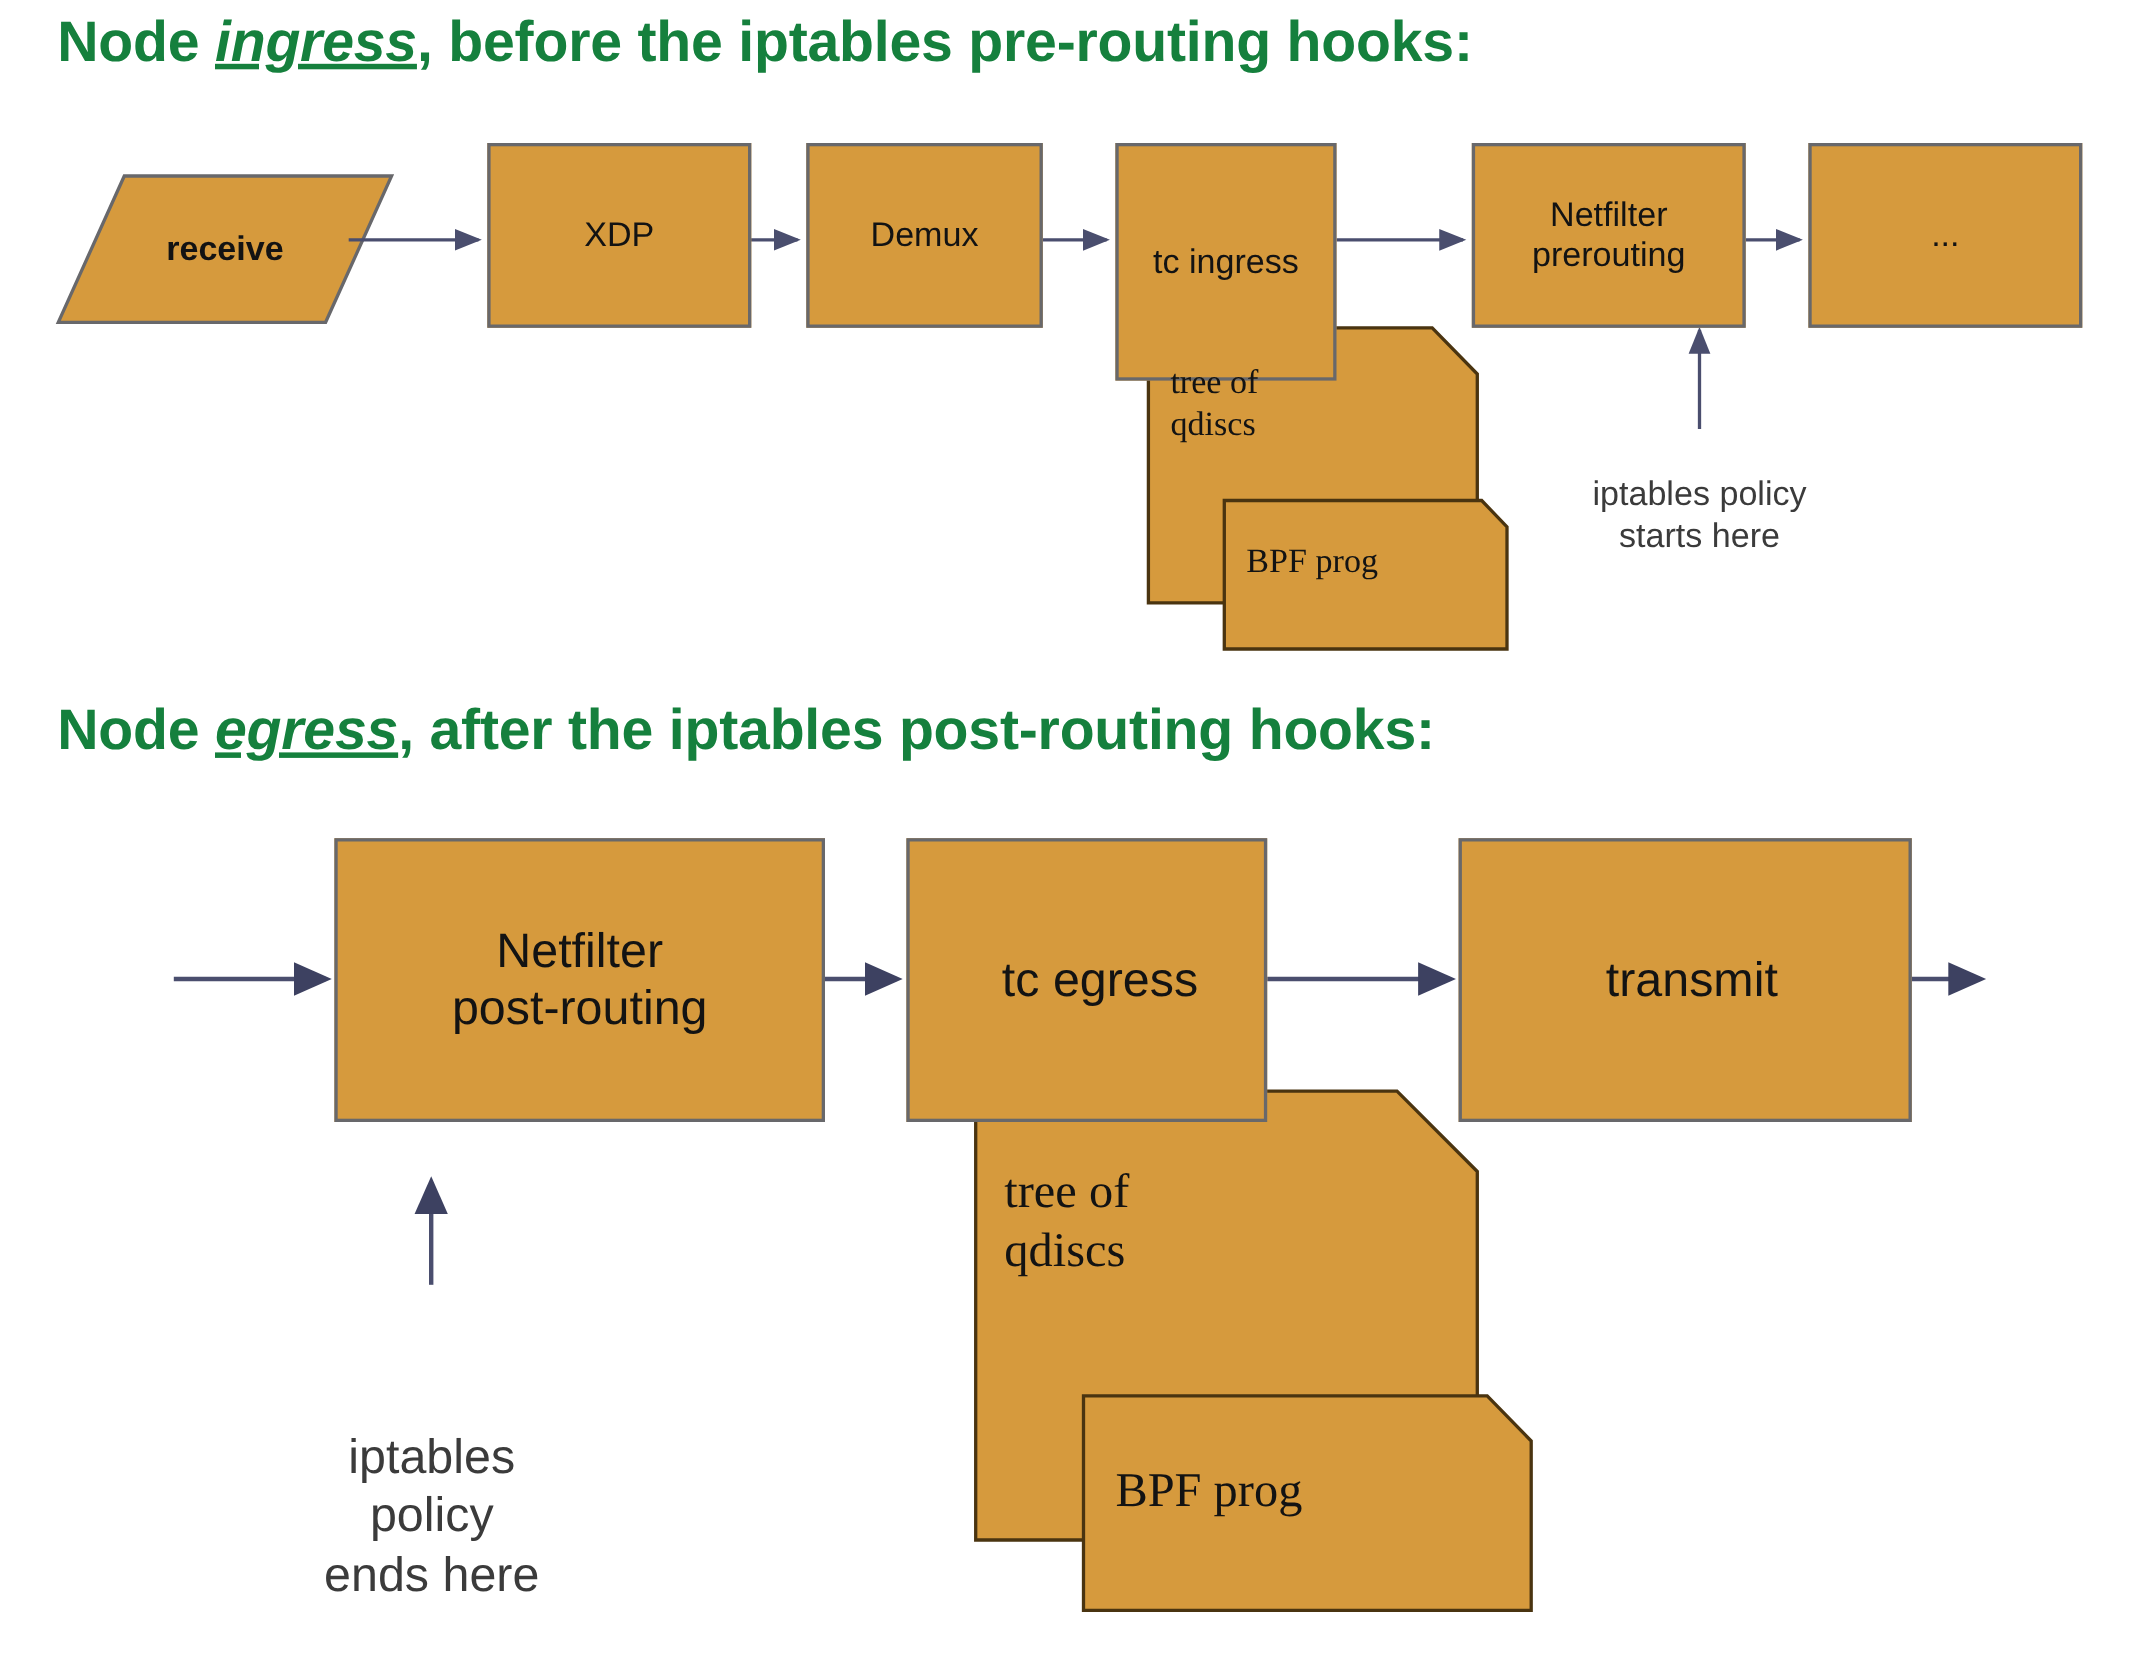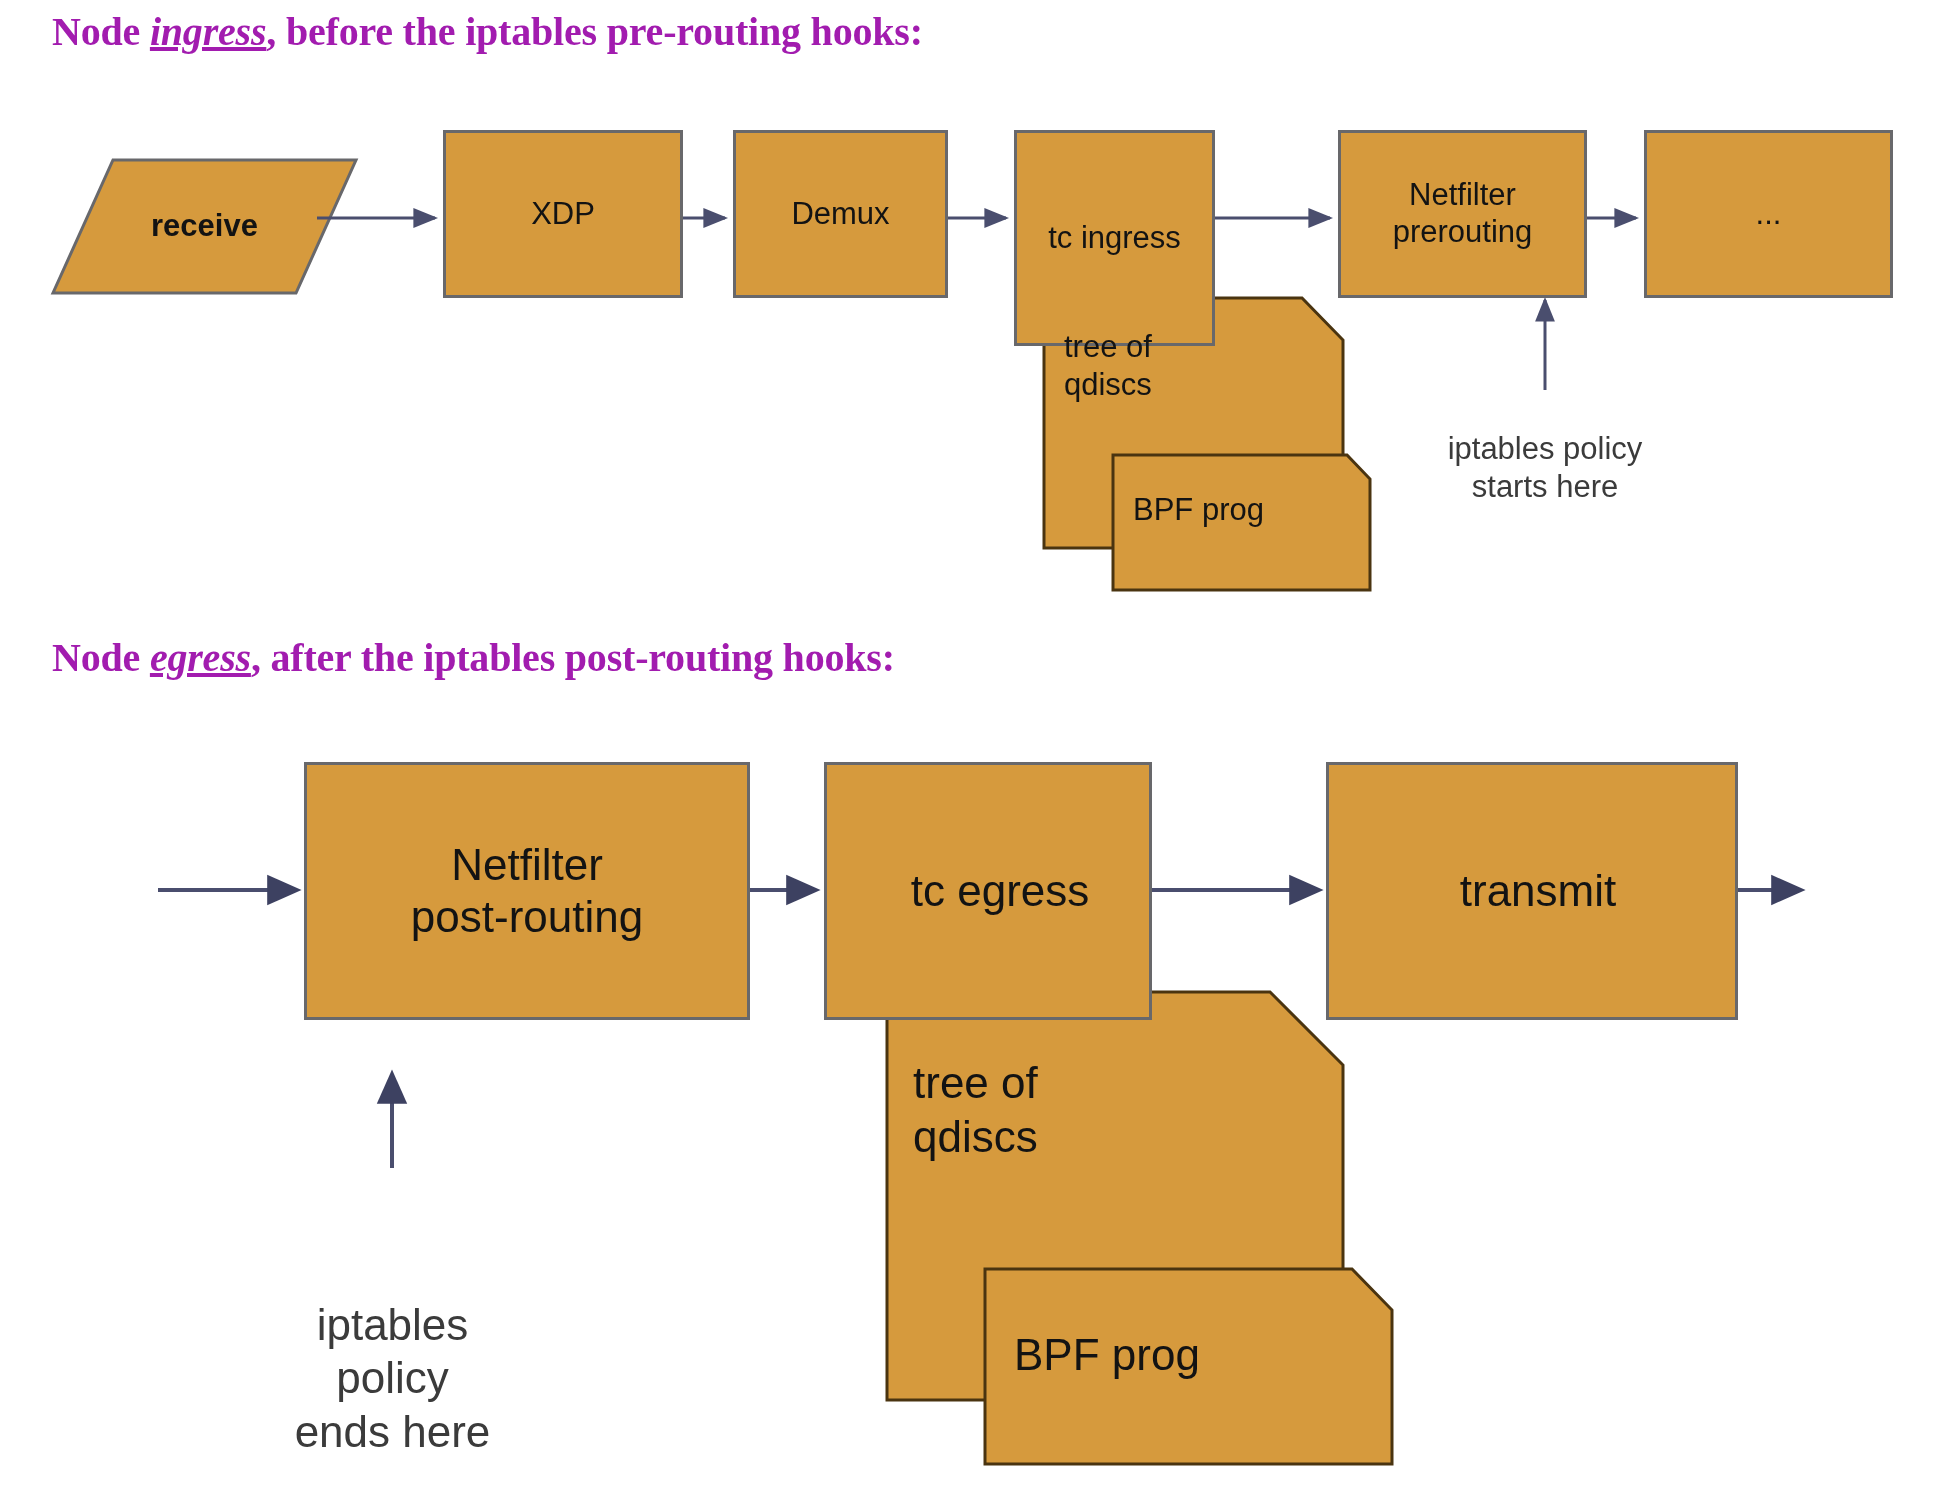--- a/index.html
+++ b/index.html
@@ -9,26 +9,25 @@
   }
   body {
     width: 1940px;
     height: 1508px;
     position: relative;
     font-family: "Liberation Sans", sans-serif;
     overflow: hidden;
   }
   .heading {
     position: absolute;
-    color: #a21caf;
+    color: #15803d;
     font-weight: 700;
-    font-size: 40px;
+    font-size: 52px;
     letter-spacing: -0.2px;
     white-space: nowrap;
-    font-family: Liberation Serif, serif;
   }
   .heading em {
     font-style: italic;
     font-weight: 800;
     text-decoration: underline;
   }
   .canvas {
     position: absolute;
     left: 0;
     top: 0;
@@ -65,20 +64,21 @@
     color: #131313;
     display: flex;
     align-items: flex-start;
     justify-content: flex-start;
     white-space: pre-line;
     line-height: 1.22;
   }
   .doc .doclabel {
     position: relative;
     z-index: 2;
+    font-family: Liberation Serif, serif;
   }
   .caption {
     position: absolute;
     color: #3b3b3b;
     text-align: center;
     font-family: "Liberation Sans", sans-serif;
     line-height: 1.22;
     white-space: pre-line;
   }
   .r1 { font-size: 31px; }

